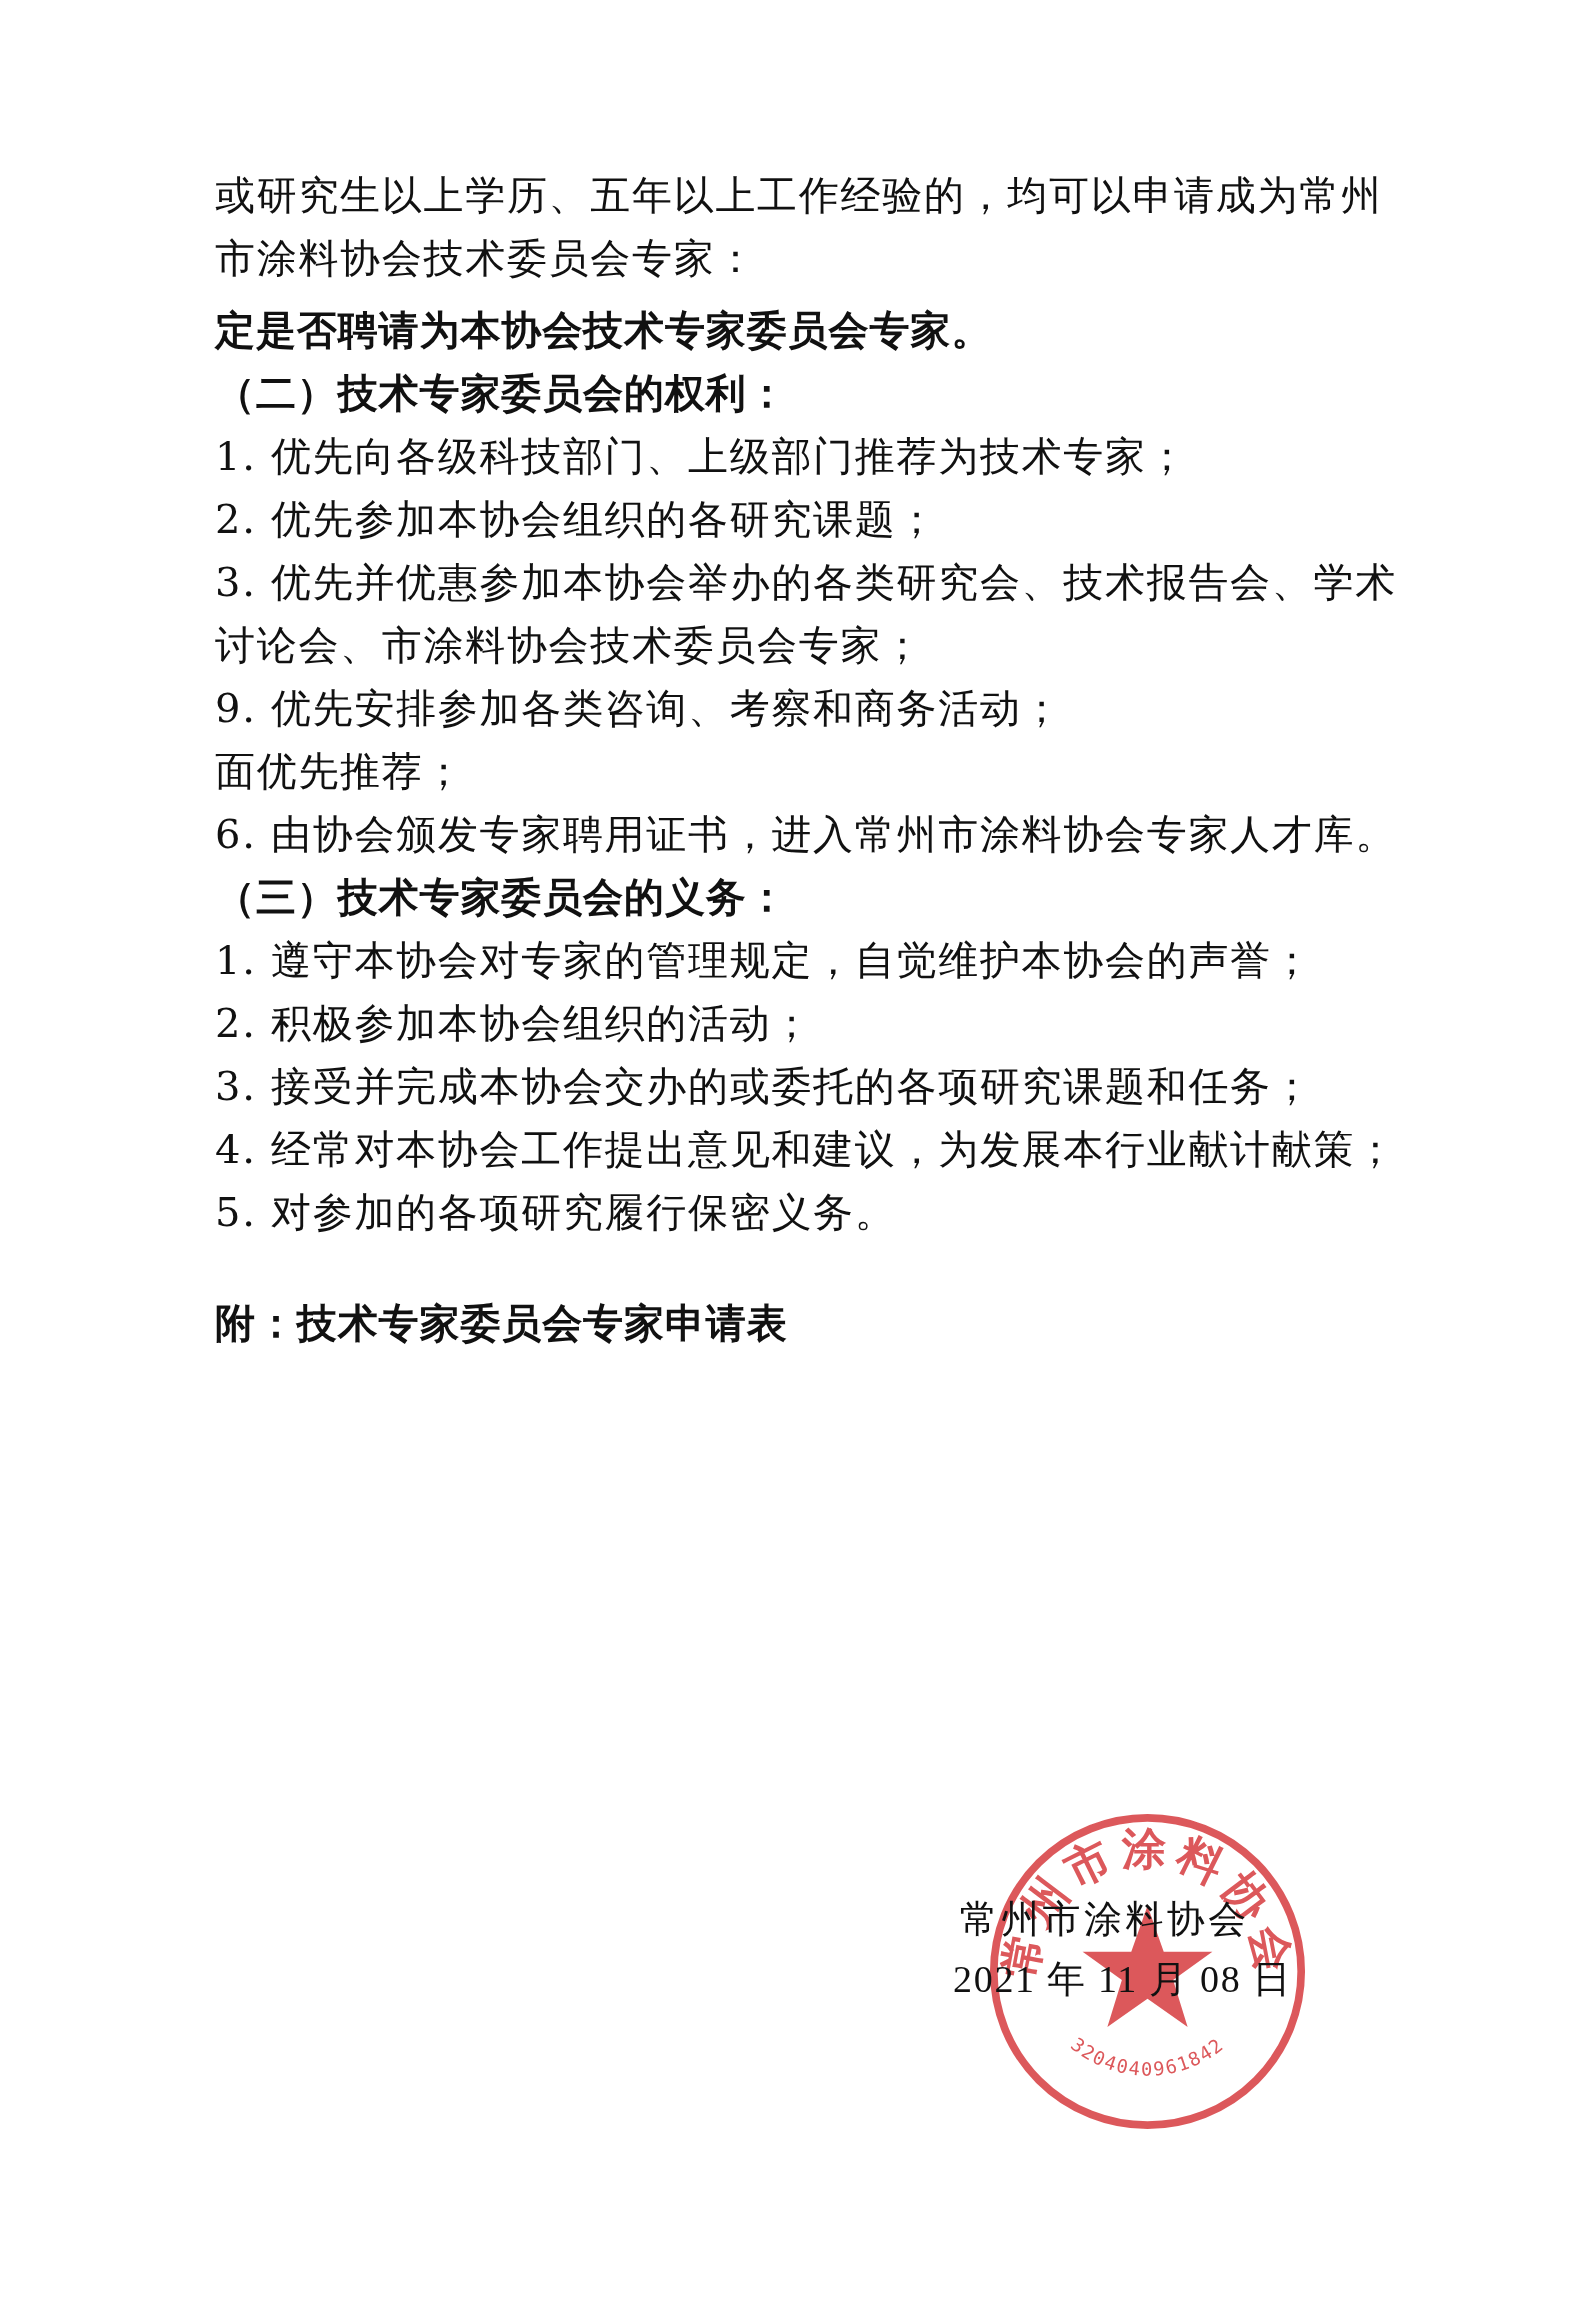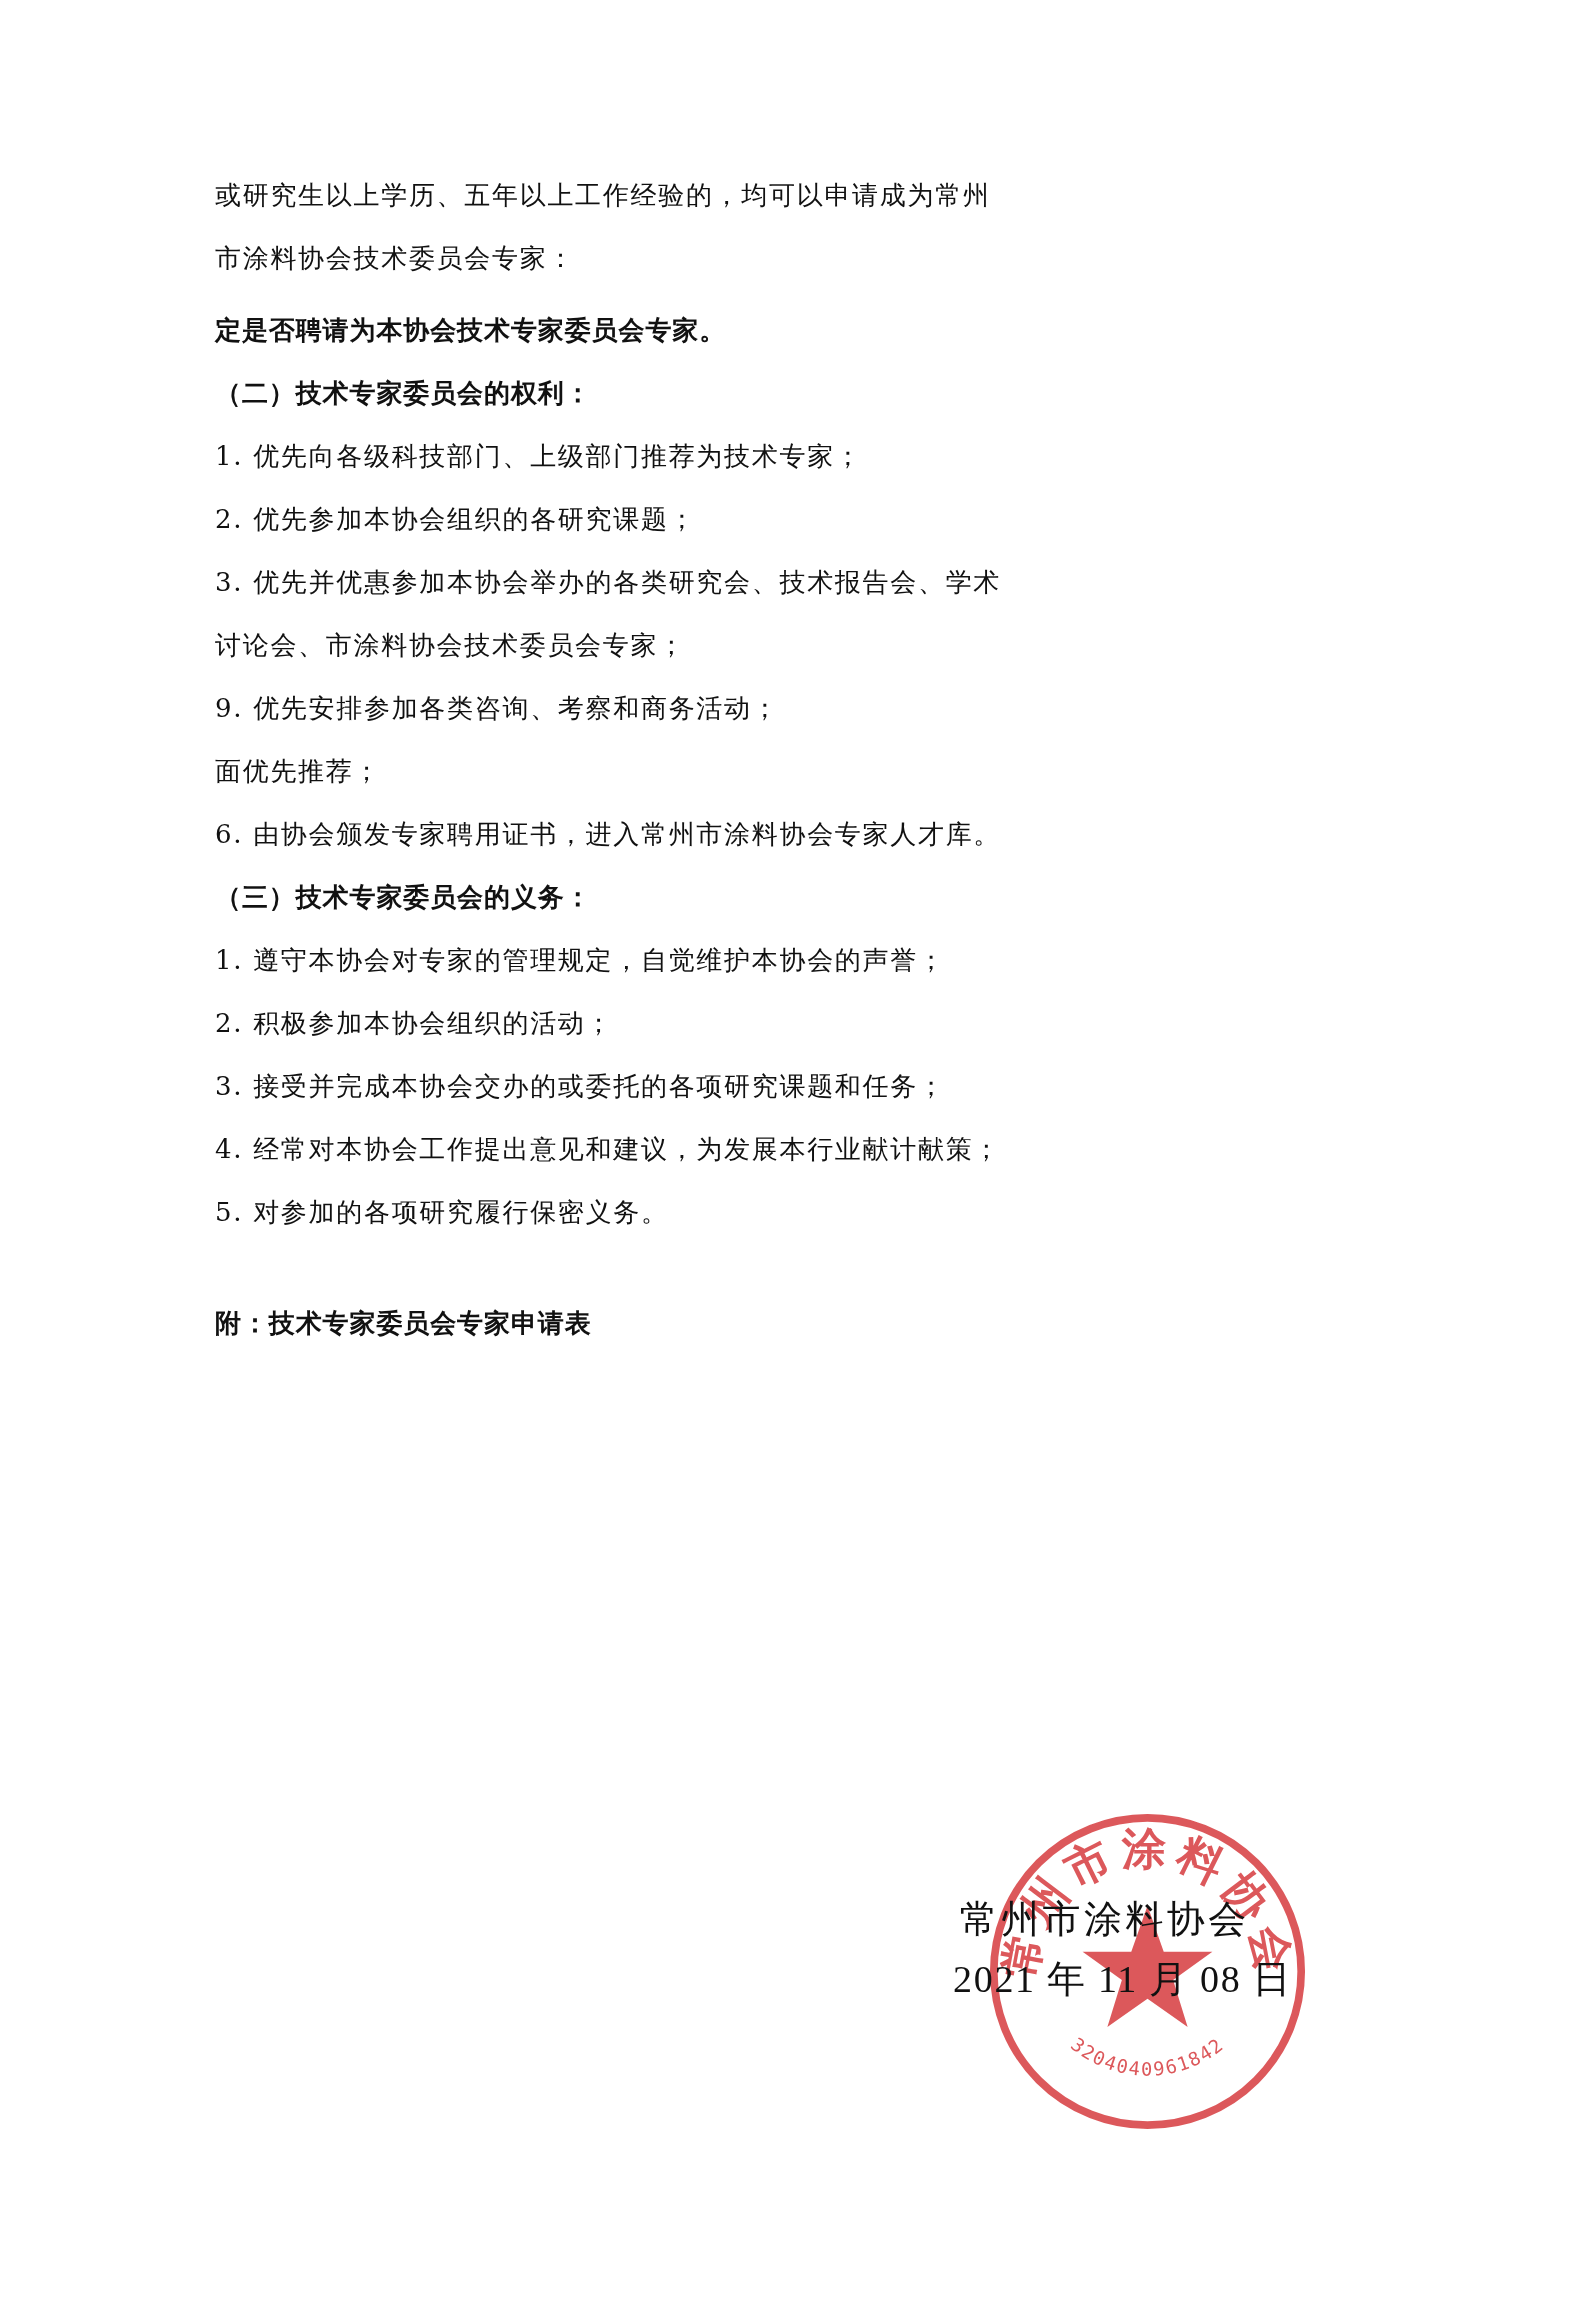--- a/index.html
+++ b/index.html
@@ -22,21 +22,21 @@
       height: 2319px;
       background: #ffffff;
     }
     .body-text {
       position: absolute;
       left: 215px;
       top: 164px;
       width: 1184px;
     }
     .line {
-      font-size: 26px;
+      font-size: 40px;
       line-height: 63px;
       height: 63px;
       white-space: nowrap;
       letter-spacing: 1.7px;
       overflow: visible;
     }
     .bold {
       font-weight: bold;
       font-family: "DejaVu Sans", "Liberation Sans", sans-serif;
       letter-spacing: 0.9px;

